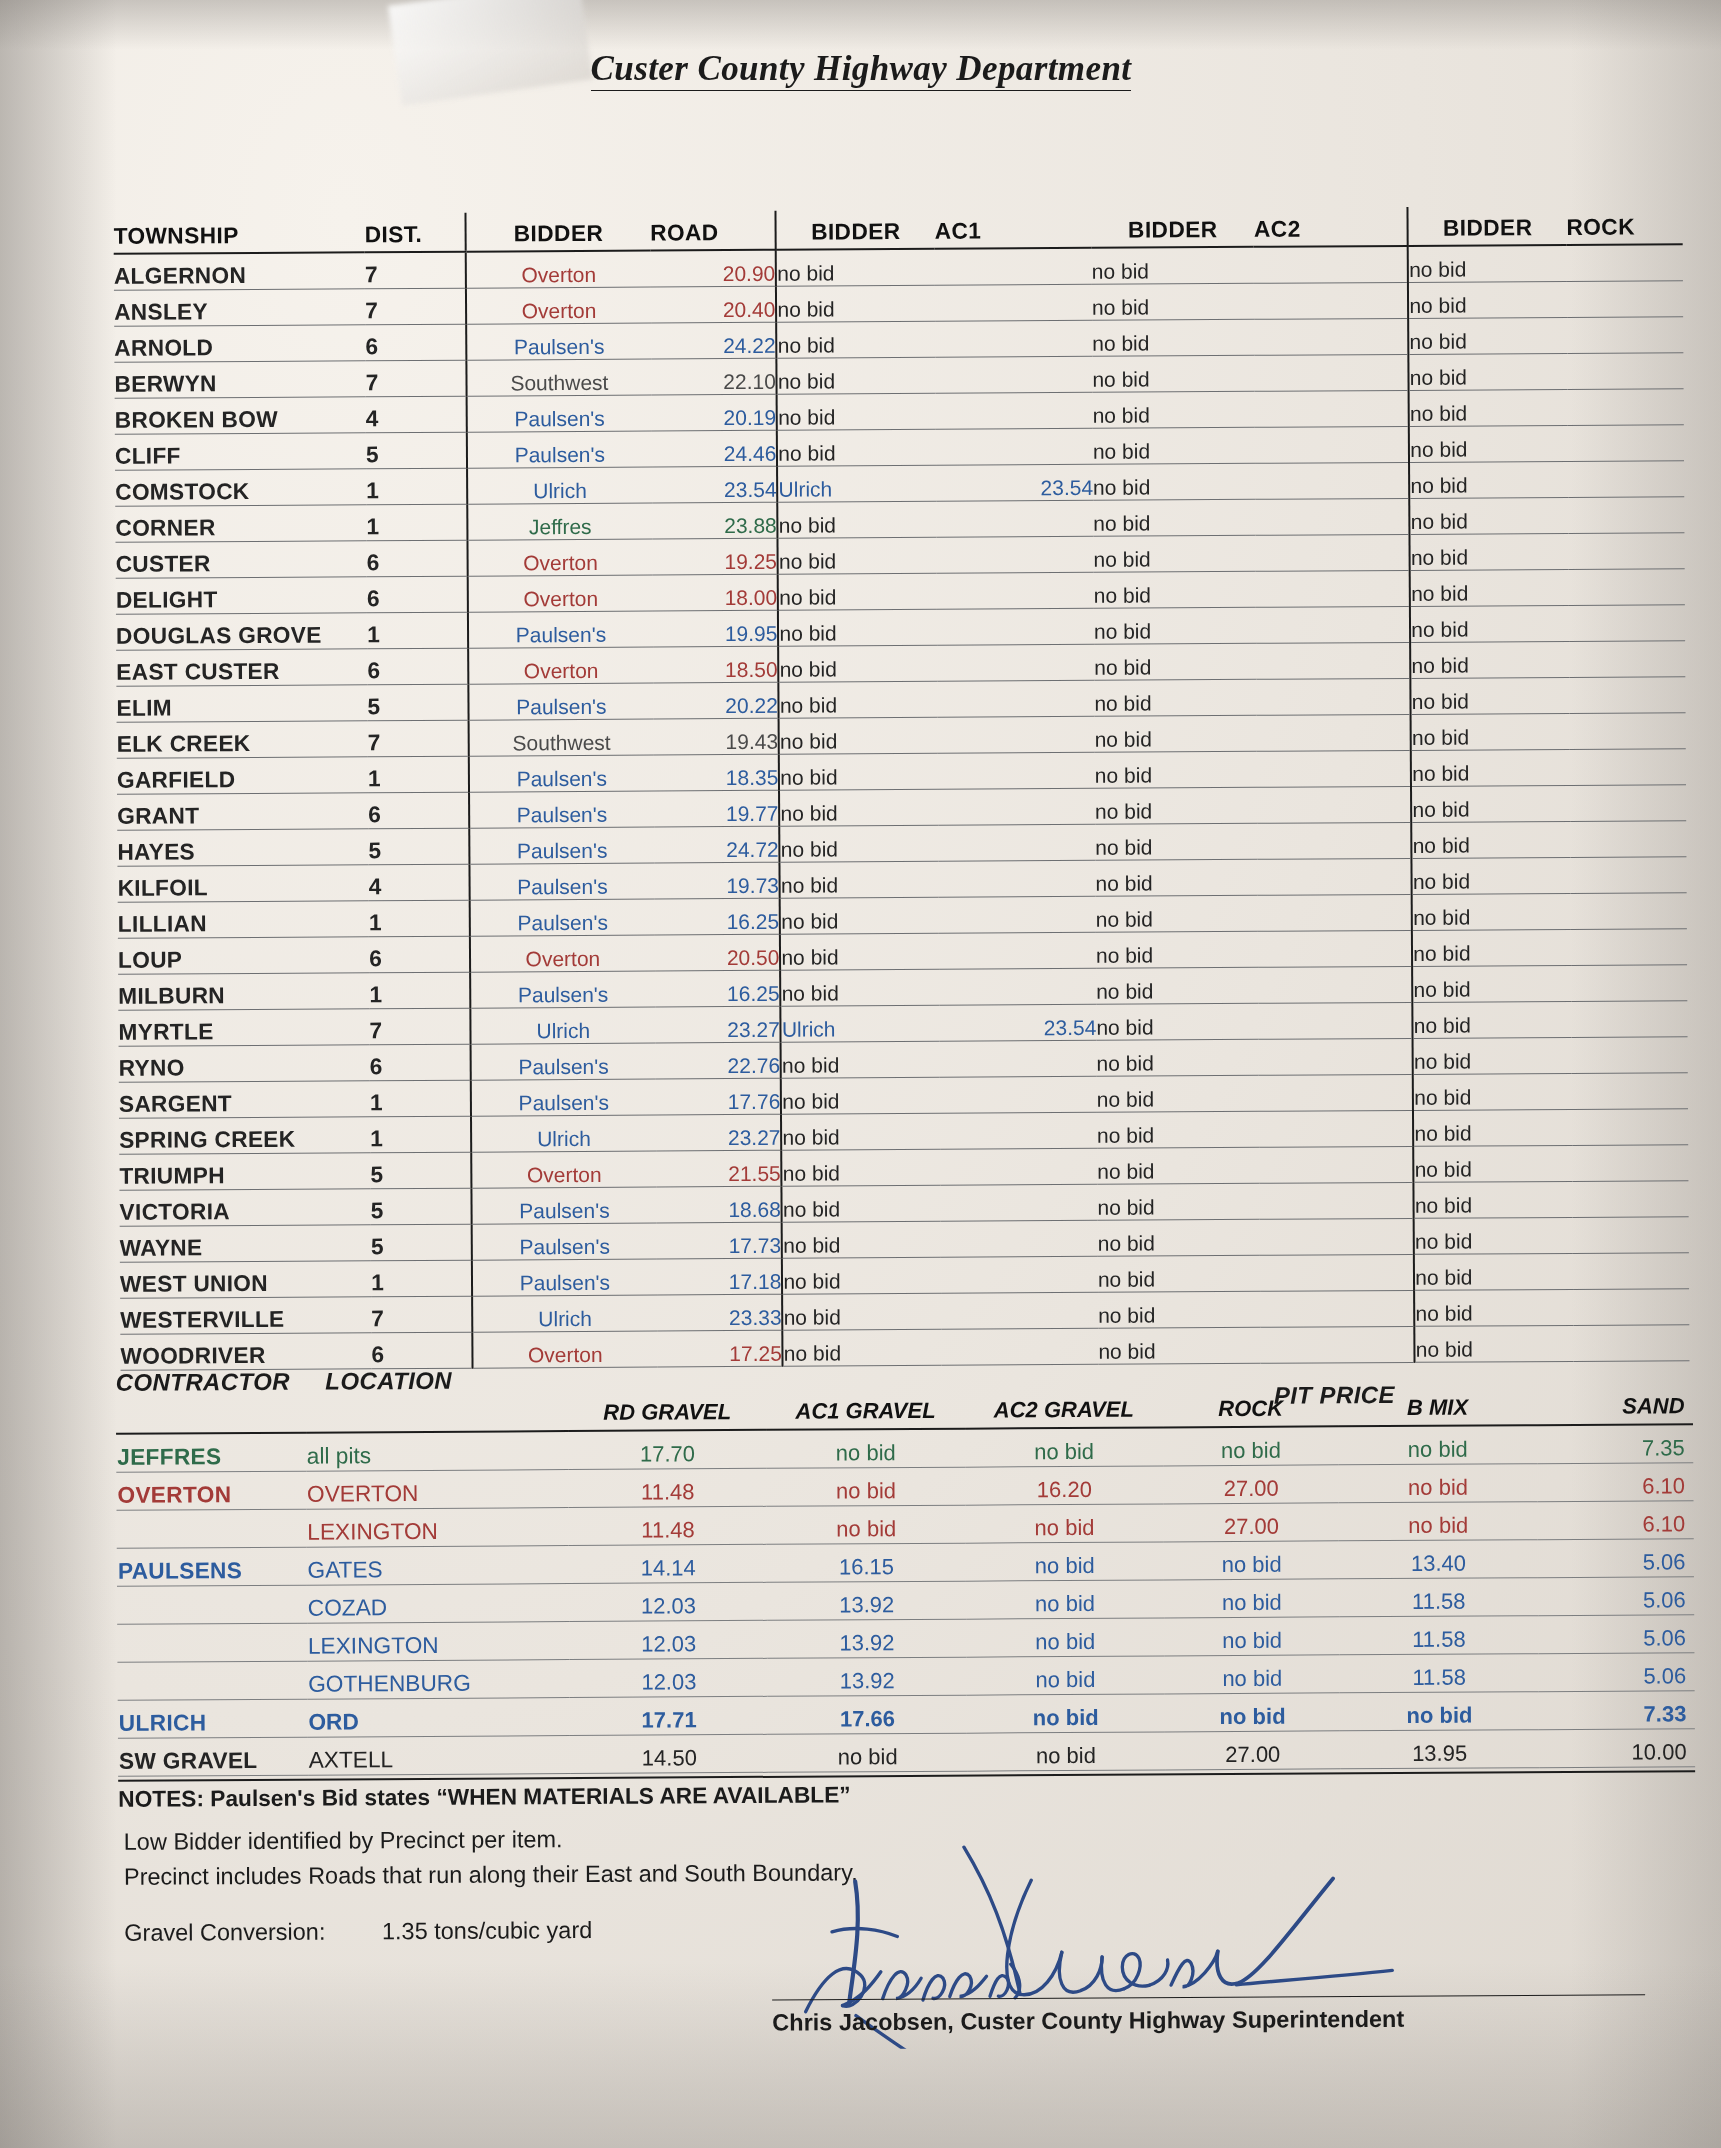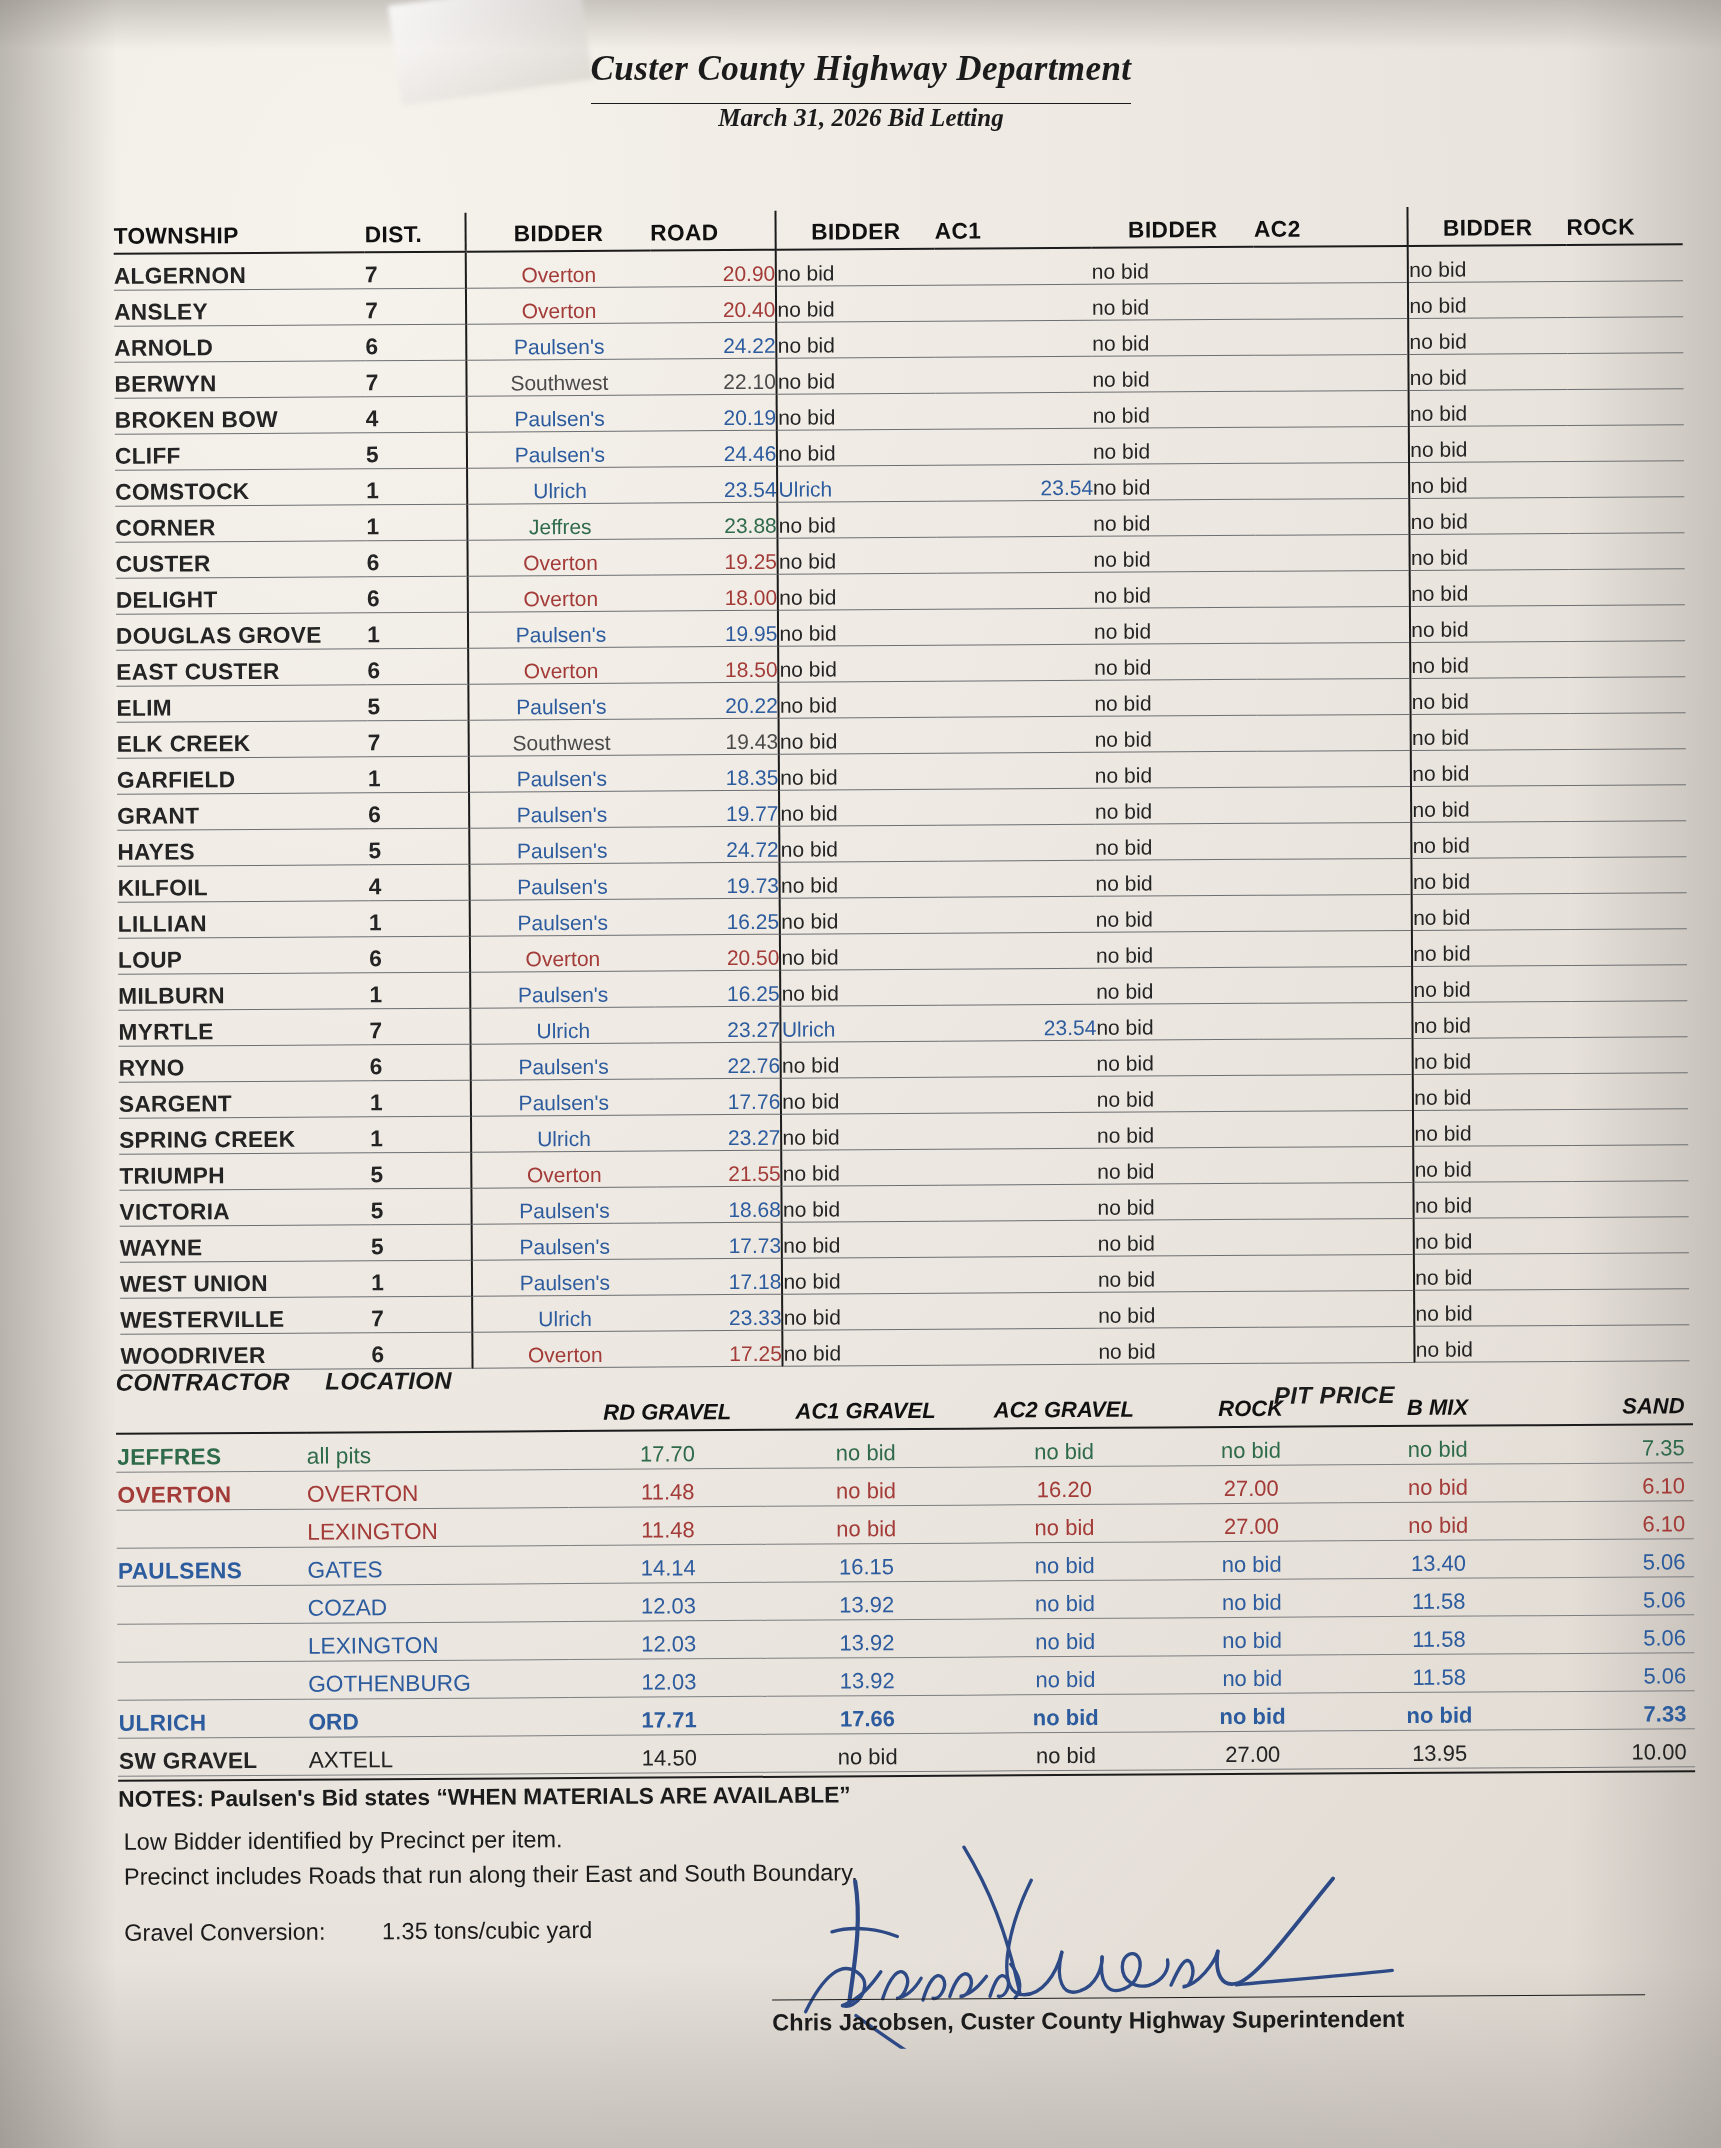--- a/index.html
+++ b/index.html
@@ -60,21 +60,21 @@
   }
   .doc-title {
     font-family: "Liberation Serif", serif;
     font-style: italic;
     font-weight: bold;
     font-size: 35px;
     color: #1b1b1b;
     letter-spacing: 0.4px;
     display: inline-block;
     border-bottom: 1.7px solid #1b1b1b;
-    padding-bottom: 14px;
+    padding-bottom: 1px;
   }
   .doc-sub1 {
     font-family: "Liberation Serif", serif;
     font-style: italic;
     font-weight: bold;
     font-size: 26px;
     color: #1b1b1b;
     margin-top: 5px;
     display: inline-block;
     border-bottom: 1.7px solid #1b1b1b;
@@ -247,21 +247,20 @@
 
 <div class="page">
   <div class="paper-shade-left"></div>
   <div class="paper-shade-top"></div>
   <div class="paper-shade-right"></div>
   <div class="paper-shade-bottom"></div>
   <div class="crease"></div>
 
   <div class="doc-head">
     <div><span class="doc-title">Custer County Highway Department</span></div>
-    <div><span class="doc-sub2">March 31, 2026 Bid Letting</span></div>
   </div>
 
   <div class="main-table-wrap">
     <table class="bids">
       <thead>
         <tr>
           <th class="c-township" style="text-align:left">TOWNSHIP</th>
           <th class="c-dist">DIST.</th>
           <th class="c-bidder1">BIDDER</th>
           <th class="c-road hdr-road">ROAD</th>

